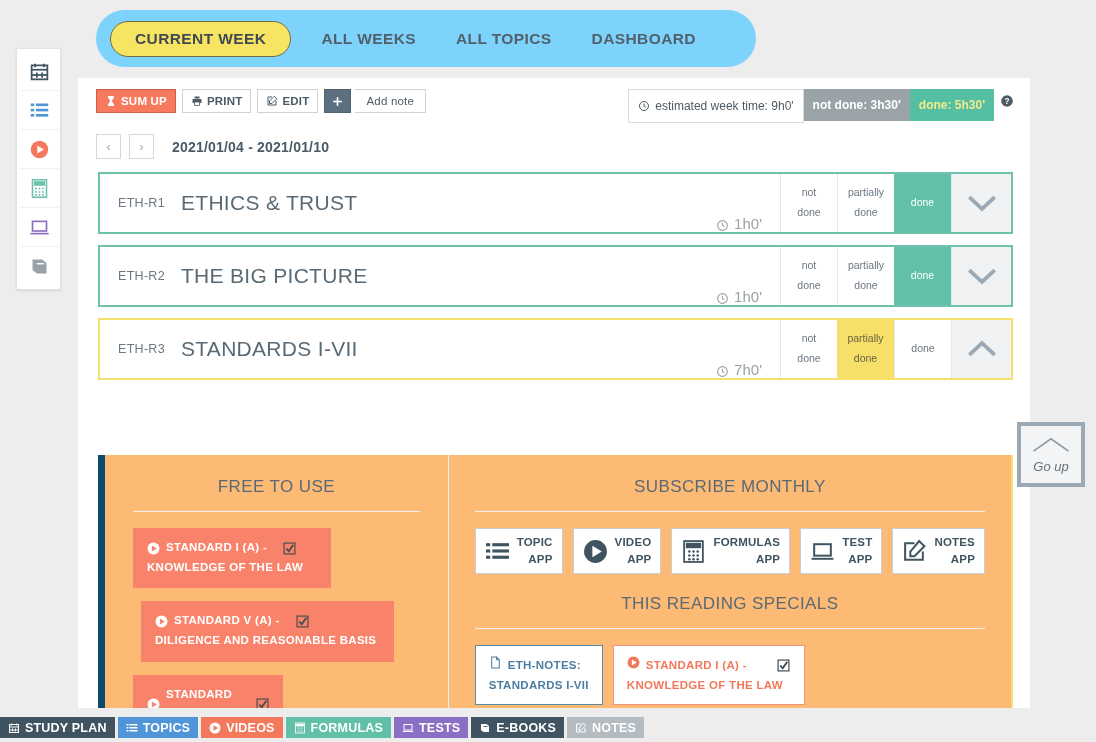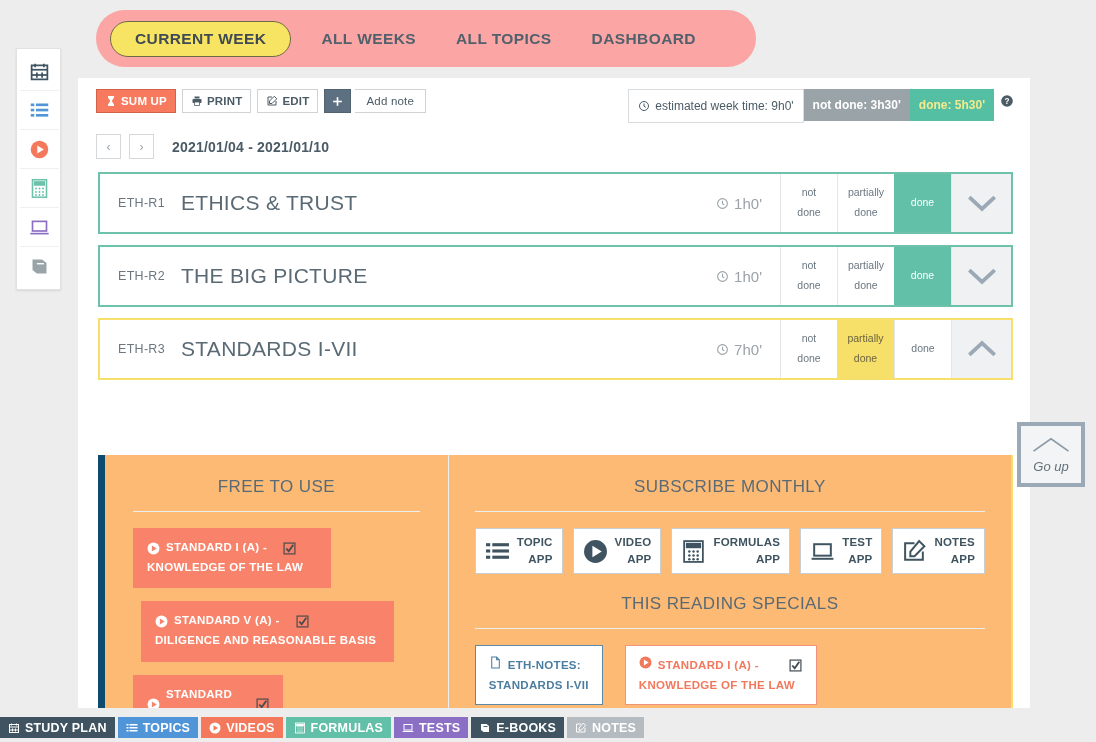--- a/index.html
+++ b/index.html
@@ -25,21 +25,21 @@
     display: flex; align-items: center; justify-content: center;
     border-bottom: 1px solid #f0f0f0;
   }
   .rail-btn:last-child { border-bottom: none; }
   .rail-btn svg { width: 21px; height: 21px; display: block; }
 
   
   #tabbar {
     position: absolute; left: 96px; top: 10px;
     height: 57px; width: 660px;
-    background: #fca5a5;
+    background: #7dd3fc;
     border-radius: 29px;
     display: flex; align-items: center;
     padding-left: 14px;
   }
   .tab {
     font-size: 15.5px; font-weight: bold; letter-spacing: .4px;
     color: #51606b;
     padding: 9px 20px;
     white-space: nowrap;
   }
@@ -140,21 +140,21 @@
   .row.expanded { border-color: #f6df6a; }
   .row-main { flex: 1; display: flex; align-items: center; padding-left: 18px; }
   .row-code {
     font-size: 12.5px; color: #6b7781; letter-spacing: .3px;
     margin-right: 16px; white-space: nowrap;
   }
   .row-title {
     font-size: 21px; color: #5a6a75; letter-spacing: .3px;
   }
   .row-time {
-    display: flex; align-items: center; gap: 5px;
+    display: flex; align-items: flex-end; gap: 5px;
     font-size: 15px; color: #9aa3a8; padding-right: 18px;
     white-space: nowrap;
   }
   .row-time svg { width: 13px; height: 13px; display: block; }
   .state {
     width: 57px; display: flex; flex-direction: column;
     align-items: center; justify-content: center;
     font-size: 10.5px; color: #6b7781; line-height: 1.9;
     border-left: 1px solid #e4e7e9;
     background: #fff; text-align: center;
@@ -213,21 +213,21 @@
     flex: 1;
   }
   .app svg { width: 25px; height: 25px; display: block; flex: none; color: #3f5460; }
   .app-lbl {
     font-size: 11.5px; font-weight: bold; color: #3f5460;
     line-height: 1.45; text-align: right; flex: 1;
     letter-spacing: .2px;
   }
 
   
-  .specials { display: flex; flex-wrap: wrap; gap: 22px; }
+  .specials { display: flex; flex-wrap: wrap; gap: 10px; }
   .spec {
     border: 1px solid #5a8aa8; background: #fff;
     padding: 9px 13px;
     font-size: 11.5px; font-weight: bold; letter-spacing: .3px;
     line-height: 1.75; color: #4b7da0;
   }
   .spec .line1 { display: flex; align-items: center; gap: 6px; }
   .spec svg { width: 13px; height: 13px; flex: none; }
   .spec.video { border-color: #f2927c; color: #f2785c; }
   .spec.video .cbx { margin-left: 24px; width: 14px; height: 14px; color: #3f4a52; }

